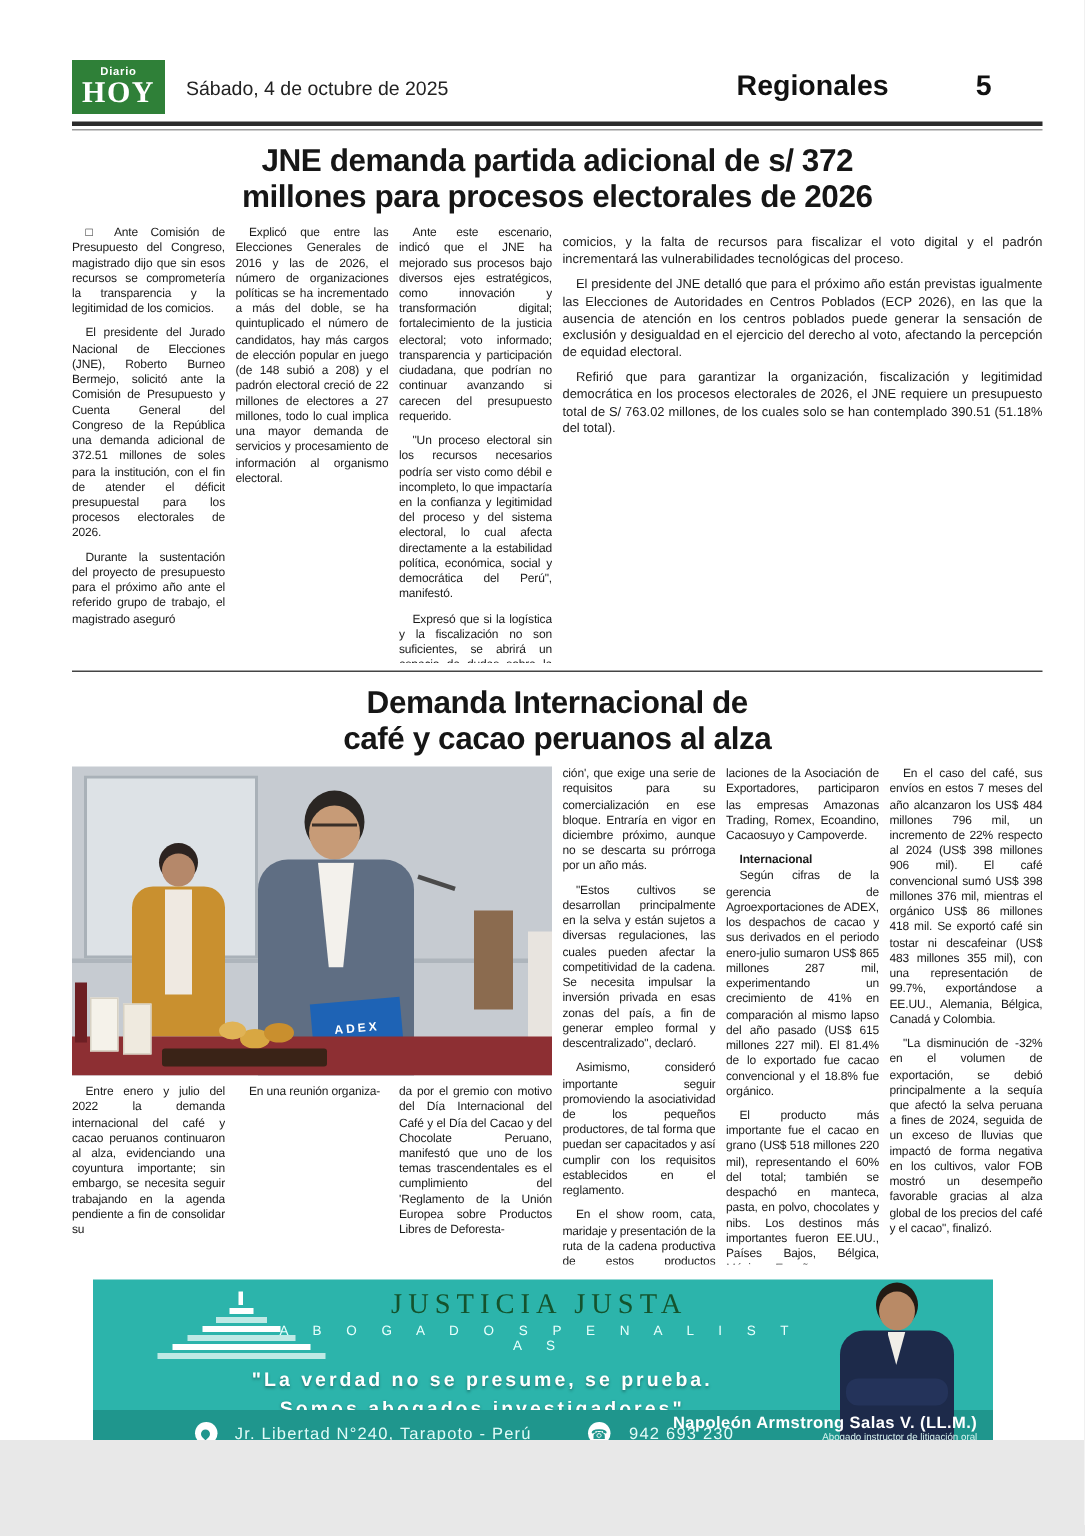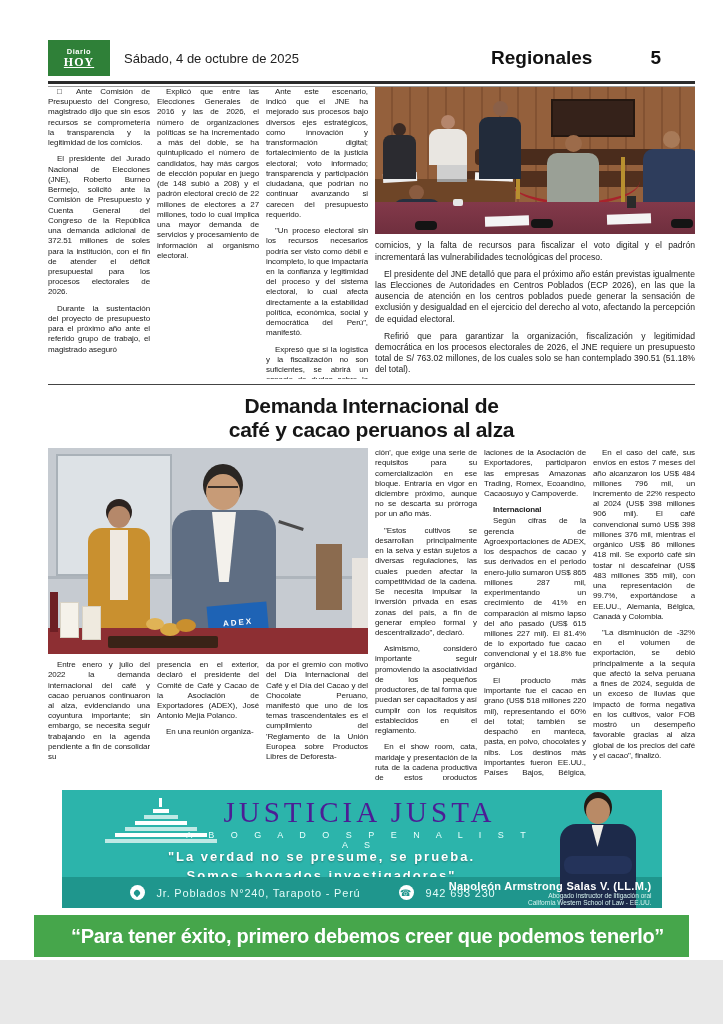--- a/index.html
+++ b/index.html
@@ -4,59 +4,59 @@
 <style>
   html,body{margin:0;padding:0;background:#e8e8e8;}
   .page{position:relative;width:723px;height:960px;background:#fff;margin:0 auto;
         font-family:"Liberation Sans",sans-serif;color:#1a1a1a;overflow:hidden;}
   .content{padding:38px 28px 0 48px;}
   
   .masthead{display:flex;align-items:center;height:40px;}
   .logo{width:62px;height:36px;background:#2f8038;color:#fff;text-align:center;
         display:flex;flex-direction:column;justify-content:center;line-height:1;}
   .logo .small{font-size:7.5px;font-weight:bold;letter-spacing:.5px;}
-  .logo .big{font-family:"Liberation Serif",serif;font-weight:bold;font-size:12px;letter-spacing:1px;text-decoration:underline;}
+  .logo .big{font-family:"Liberation Serif",serif;font-weight:bold;font-size:20px;letter-spacing:1px;}
   .date{margin-left:14px;font-size:13px;color:#222;}
   .section-name{margin-left:auto;font-size:19px;font-weight:bold;color:#111;}
   .page-num{font-size:19px;font-weight:bold;margin-left:58px;margin-right:34px;color:#111;}
   .rule-thick{height:3px;background:#2b2b2b;margin-top:3px;}
   .rule-thin{height:1px;background:#9a9a9a;margin-top:2px;}
   
   .headline{ text-align:center;font-weight:bold;font-size:21px;line-height:1.12;
              letter-spacing:-.3px;color:#161616;margin:9px 0 7px;}
   
   .cols{display:flex;gap:7px;}
   .col{width:102px;flex:0 0 102px;font-size:8px;line-height:1.28;text-align:justify;
        letter-spacing:-.1px;overflow:hidden;}
   .col p,.wide p{margin:0 0 6px;text-indent:9px;}
   .col p.cont,.wide p.cont{text-indent:0;}
   .subhead{font-weight:bold;text-indent:9px;margin:0 0 1px;}
   .a1-body{height:292px;}
-  .a1-right{flex:1;display:flex;flex-direction:column;}
+  .a1-right{flex:1;display:flex;}
   .wide{font-size:8.6px;line-height:1.3;text-align:justify;margin-top:6px;overflow:hidden;}
   .divider{height:1px;background:#444;margin:5px 0 2px;}
   .a2-body{height:332px;margin-top:2px;}
   .a2-left{flex:0 0 320px;display:flex;flex-direction:column;}
   .a2-left .cols{margin-top:6px;}
   .a2-left .col{width:102px;}
   
   .photo{position:relative;overflow:hidden;}
   .abs{position:absolute;}
   .photo1{height:150px;background:repeating-linear-gradient(90deg,#94603c 0 16px,#835232 16px 18px);}
   .photo2{height:206px;background:#c6cbd1;}
   .round{border-radius:50%;}
   
   .ad{position:relative;width:600px;height:118px;margin:10px auto 0;background:#2cb4ab;overflow:hidden;}
   .pyramid{position:absolute;left:34px;top:8px;width:130px;display:flex;flex-direction:column;
            align-items:center;gap:2px;}
   .pyramid .mast{width:3px;height:9px;background:#fff;}
   .pyramid .bar{height:4px;background:#fff;}
   .pyramid .bar.alt{background:#bfe9e5;}
   .ad-titles{position:absolute;left:118px;top:6px;width:360px;text-align:center;}
-  .ad-title{font-family:"Liberation Serif",serif;font-size:29px;letter-spacing:4px;color:#4c1d95;white-space:nowrap;}
+  .ad-title{font-family:"Liberation Serif",serif;font-size:19px;letter-spacing:4px;color:#14532d;white-space:nowrap;}
   .ad-sub{font-size:9px;letter-spacing:7px;color:#e9fffd;margin-top:1px;}
   .ad-quote{position:absolute;left:30px;top:58px;width:460px;text-align:center;color:#fff;
             font-weight:bold;font-size:13px;letter-spacing:2px;line-height:1.45;
             text-shadow:0 1px 2px rgba(0,0,0,.35);}
   .ad-bar{position:absolute;left:0;right:0;bottom:0;height:31px;background:#1f968d;
           display:flex;align-items:center;padding-left:68px;gap:12px;color:#e2fbf8;font-size:11px;
           letter-spacing:.8px;}
   .ico-circle{width:15px;height:15px;border-radius:50%;background:#fff;color:#1f968d;
               display:flex;align-items:center;justify-content:center;font-size:9px;flex:0 0 15px;}
   .pin-dot{width:6px;height:6px;border-radius:50% 50% 50% 0;background:#1f968d;transform:rotate(-45deg);}
@@ -81,20 +81,24 @@
         <div class="small">Diario</div>
         <div class="big">HOY</div>
       </div>
       <div class="date">Sábado, 4 de octubre de  2025</div>
       <div class="section-name">Regionales</div>
       <div class="page-num">5</div>
     </div>
     <div class="rule-thick"></div>
     <div class="rule-thin"></div>
 
+    <div class="headline">
+      <div>JNE demanda partida adicional de s/ 372</div>
+      <div>millones para procesos electorales de 2026</div>
+    </div>
 
     <div class="cols a1-body">
       <div class="col">
         <p>□ Ante Comisión de Presupuesto del Congreso, magistrado dijo que sin esos recursos se comprometería la transparencia y la legitimidad de los comicios.</p>
         <p>El presidente del Jurado Nacional de Elecciones (JNE), Roberto Burneo Bermejo, solicitó ante la Comisión de Presupuesto y Cuenta General del Congreso de la República una demanda adicional de 372.51 millones de soles para la institución, con el fin de atender el déficit presupuestal para los procesos electorales de 2026.</p>
         <p>Durante la sustentación del proyecto de presupuesto para el próximo año ante el referido grupo de trabajo, el magistrado aseguró</p>
       </div>
       <div class="col">
         <p>Explicó que entre las Elecciones Generales de 2016 y las de 2026, el número de organizaciones políticas se ha incrementado a más del doble, se ha quintuplicado el número de candidatos, hay más cargos de elección popular en juego (de 148 subió a 208) y el padrón electoral creció de 22 millones de electores a 27 millones, todo lo cual implica una mayor demanda de servicios y procesamiento de información al organismo electoral.</p>
       </div>
@@ -179,21 +183,20 @@
           <div class="abs round" style="left:112px;bottom:18px;width:20px;height:13px;background:#d8a742;"></div>
           <div class="abs round" style="left:128px;bottom:22px;width:20px;height:13px;background:#c98f2e;"></div>
           <div class="abs round" style="left:98px;bottom:24px;width:18px;height:12px;background:#e0b356;"></div>
           <div class="abs" style="left:60px;bottom:6px;width:110px;height:12px;background:#3a2317;border-radius:2px;"></div>
         </div>
         <div class="cols">
           <div class="col">
             <p>Entre enero y julio del 2022 la demanda internacional del café y cacao peruanos continuaron al alza, evidenciando una coyuntura importante; sin embargo, se necesita seguir trabajando en la agenda pendiente a fin de consolidar su</p>
           </div>
           <div class="col">
-            <p class="cont">presencia en el exterior, declaró el presidente del Comité de Café y Cacao de la Asociación de Exportadores (ADEX), José Antonio Mejía Polanco.</p>
             <p>En una reunión organiza-</p>
           </div>
           <div class="col">
             <p class="cont">da por el gremio con motivo del Día Internacional del Café y el Día del Cacao y del Chocolate Peruano, manifestó que uno de los temas trascendentales es el cumplimiento del 'Reglamento de la Unión Europea sobre Productos Libres de Deforesta-</p>
           </div>
         </div>
       </div>
       <div class="col">
         <p class="cont">ción', que exige una serie de requisitos para su comercialización en ese bloque. Entraría en vigor en diciembre próximo, aunque no se descarta su prórroga por un año más.</p>
         <p>"Estos cultivos se desarrollan principalmente en la selva y están sujetos a diversas regulaciones, las cuales pueden afectar la competitividad de la cadena. Se necesita impulsar la inversión privada en esas zonas del país, a fin de generar empleo formal y descentralizado", declaró.</p>
@@ -234,21 +237,21 @@
     <div class="ad-man">
       <div class="abs round" style="left:38px;top:0;width:24px;height:26px;background:#b98a66;box-shadow:0 -4px 0 2px #221a14;"></div>
       <div class="abs" style="left:12px;top:26px;width:76px;height:84px;background:#1d2a4a;border-radius:16px 16px 0 0;"></div>
       <div class="abs" style="left:44px;top:27px;width:12px;height:22px;background:#f0eee8;clip-path:polygon(0 0,100% 0,50% 100%);"></div>
       <div class="abs" style="left:16px;top:58px;width:68px;height:18px;background:#24335a;border-radius:8px;"></div>
     </div>
     <div class="ad-bar">
       <div class="ico-circle">
           <div class="pin-dot"></div>
         </div>
-      <div>Jr. Poblados N°240, Tarapoto - Perú</div>
+      <div>Jr. Libertad N°240, Tarapoto - Perú</div>
       <div class="ico-circle phone-gap">
           <span>☎</span>
         </div>
       <div>942 693 230</div>
     </div>
     <div class="ad-name">
       <div class="n1">Napoleón Armstrong Salas V. (LL.M.)</div>
       <div class="n2">Abogado instructor de litigación oral</div>
       <div class="n2">California Western School of Law - EE.UU.</div>
     </div>

